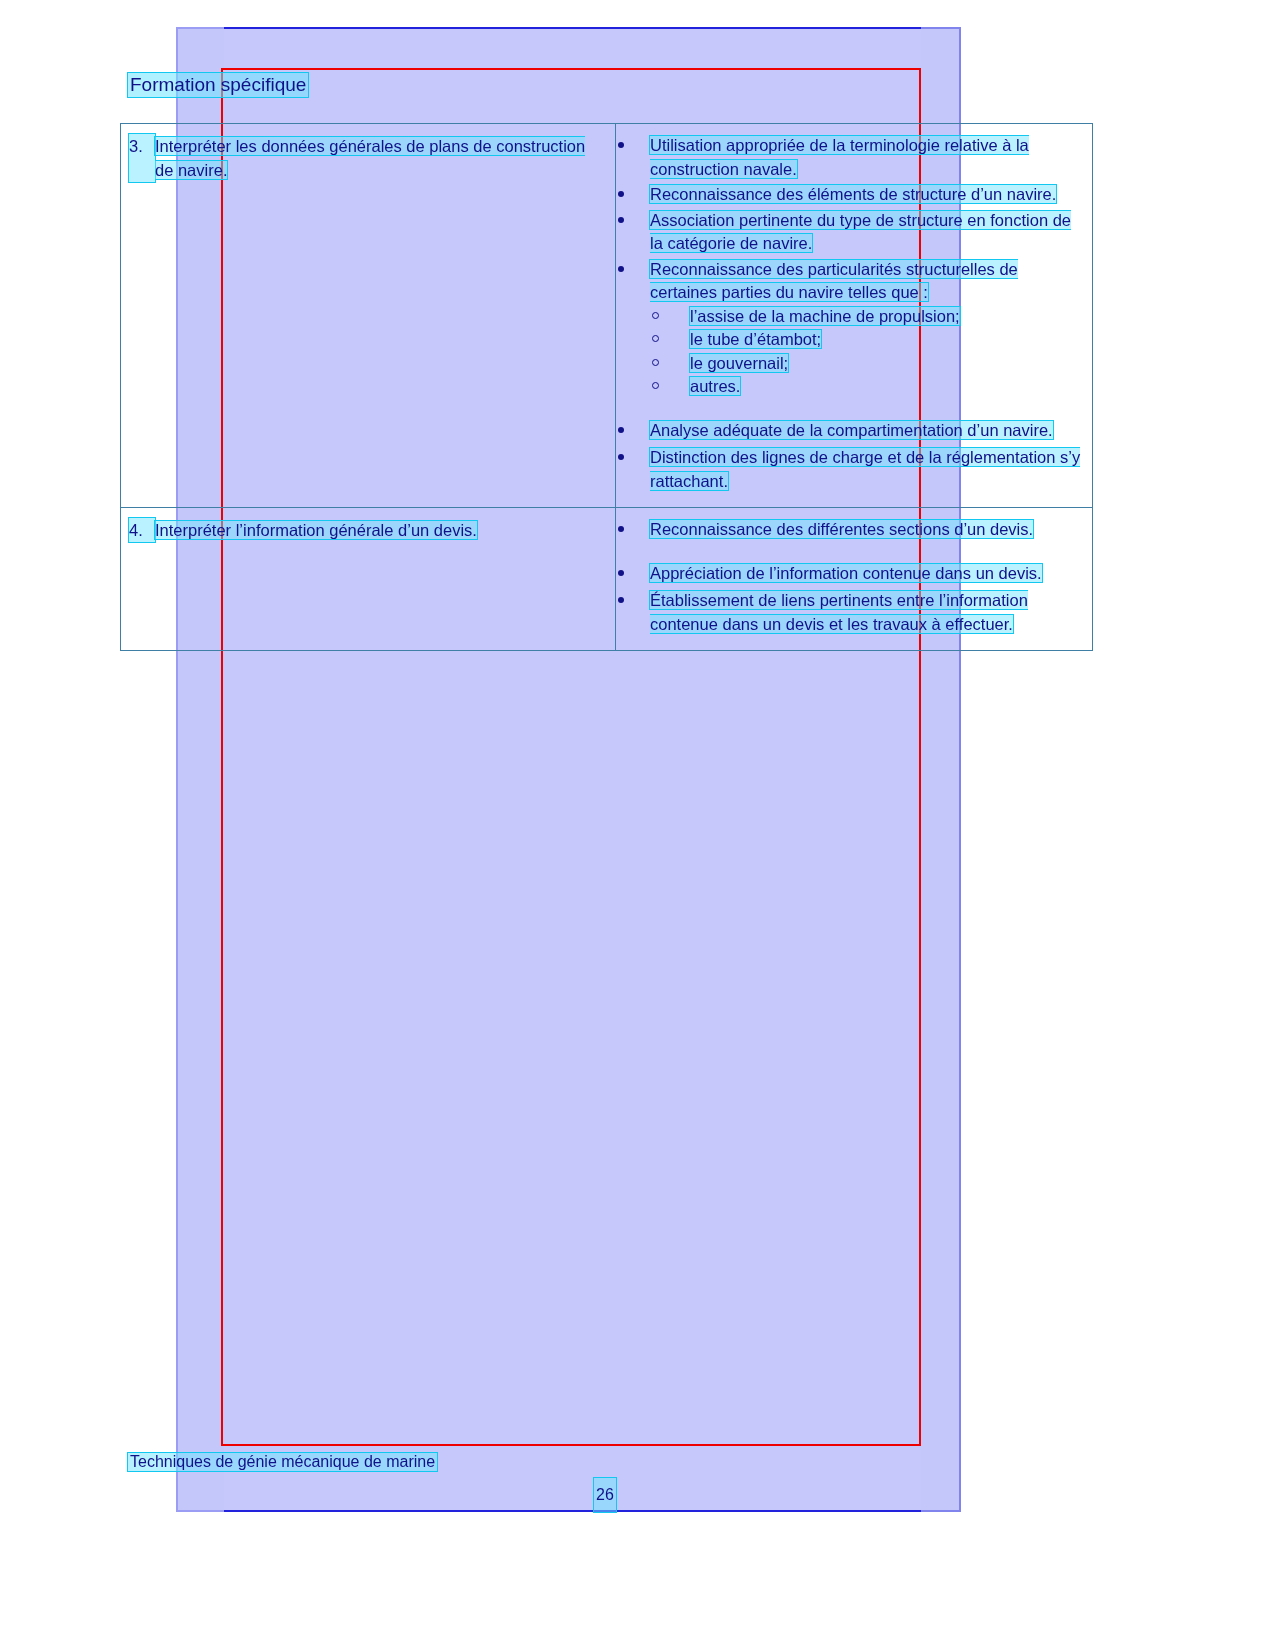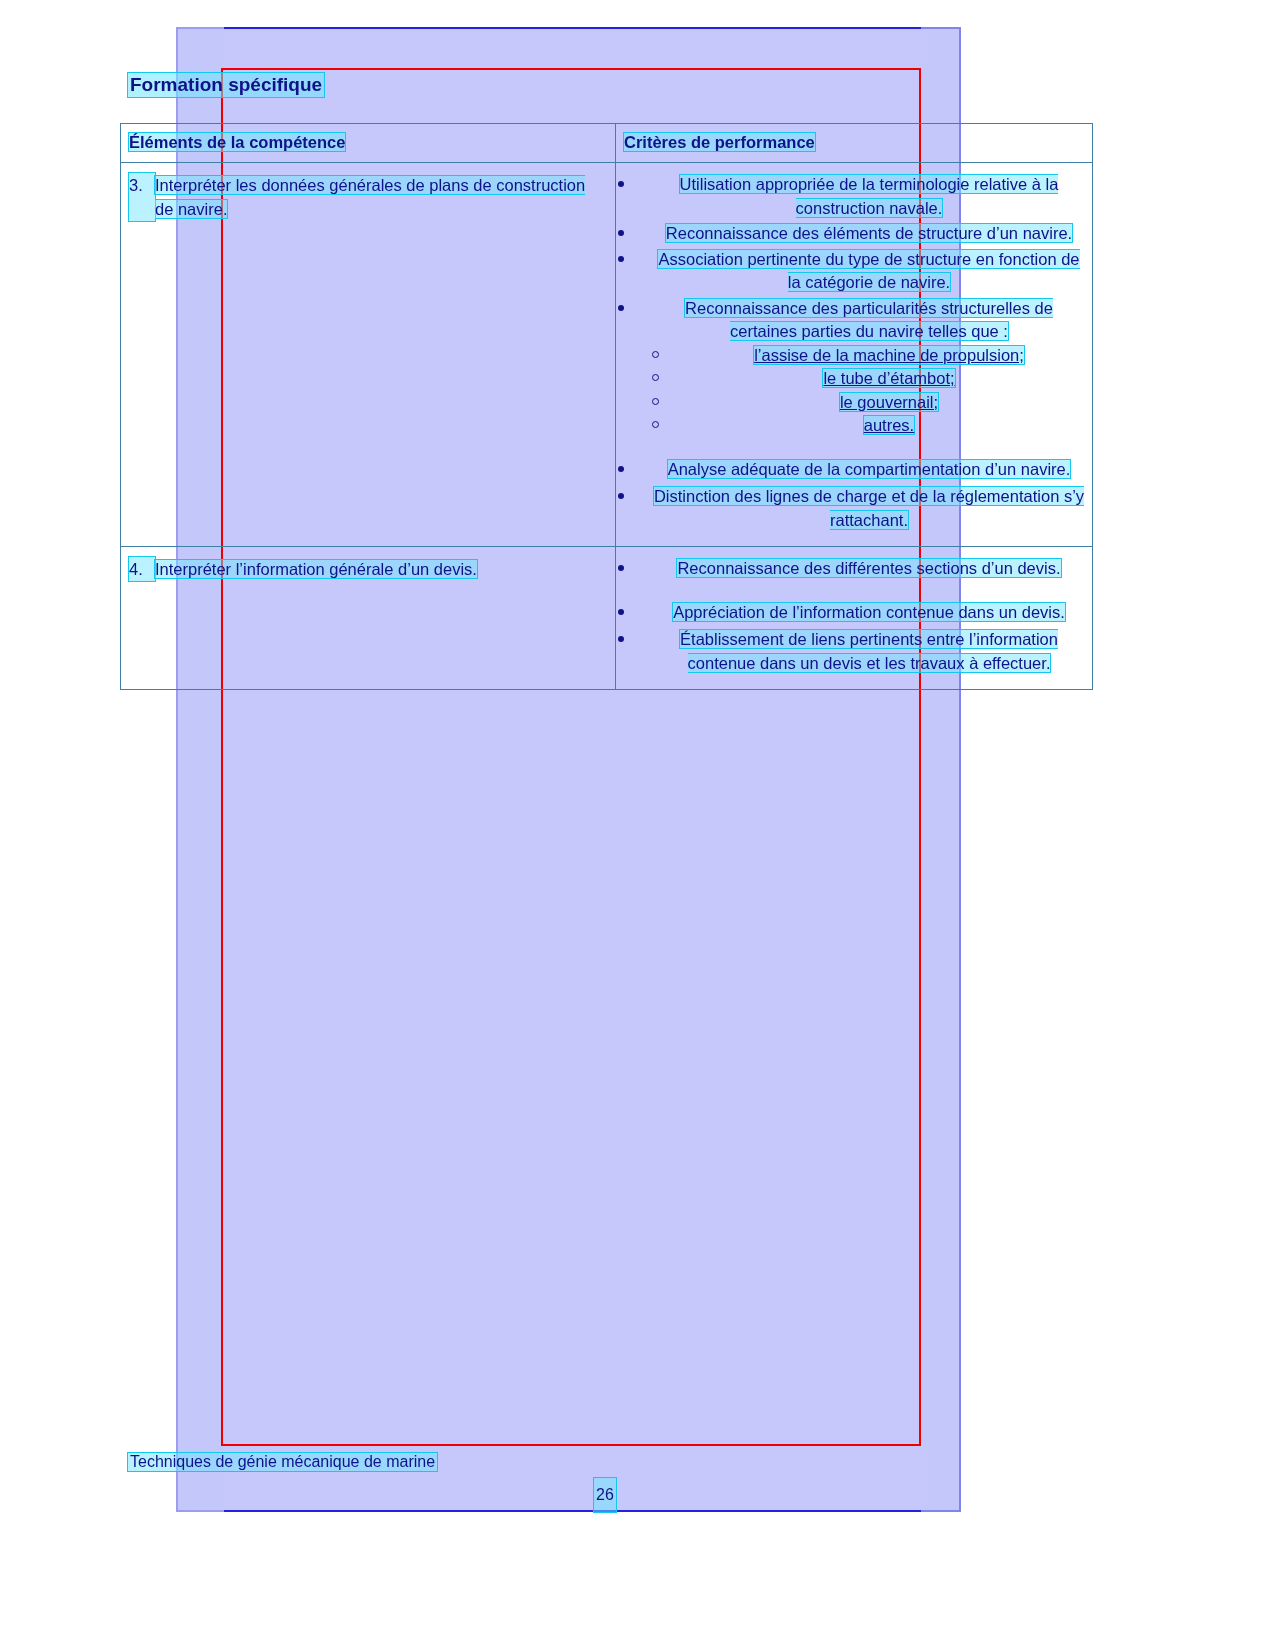--- a/index.html
+++ b/index.html
@@ -69,21 +69,20 @@
   .doc-heading {
     position: absolute;
     left: 128px;
     top: 73px;
     font-size: 19px;
     color: #111188;
     background: rgba(110,230,255,0.55);
     box-shadow: 0 0 0 1px #13c8f0;
     padding: 1px 2px;
     white-space: nowrap;
-    font-weight: bold;
   }
 
   table.skills {
     position: absolute;
     left: 120px;
     top: 123px;
     width: 972px;
     border-collapse: collapse;
     table-layout: fixed;
   }
@@ -120,21 +119,20 @@
     color: #111188;
     line-height: 24px;
   }
   .elem-num { white-space: nowrap; }
   .elem-text { }
 
   ul.crit {
     list-style: none;
     margin: 0;
     padding: 0;
-    text-align: center;
   }
   ul.crit > li {
     position: relative;
     padding-left: 34px;
     margin: 0 0 2px 0;
     font-size: 16.5px;
     line-height: 23.5px;
     color: #111188;
   }
   ul.crit > li > .bullet {
@@ -143,21 +141,20 @@
     top: 8px;
     width: 6px;
     height: 6px;
     background: #111188;
     border-radius: 50%;
   }
   ul.sub {
     list-style: none;
     margin: 0;
     padding: 0;
-    text-decoration: underline;
   }
   ul.sub > li {
     position: relative;
     padding-left: 40px;
     font-size: 16.5px;
     line-height: 23.5px;
     color: #111188;
   }
   ul.sub > li > .subbullet {
     position: absolute;
@@ -208,28 +205,20 @@
 <div class="content">
 
   <div class="doc-heading">Formation spécifique</div>
 
   <table class="skills">
     <colgroup>
       <col class="col-left">
       <col class="col-right">
     </colgroup>
     <tbody>
-        <tr class="hdr-row">
-      <td>
-        <div class="hdr-cell-inner"><span class="hl">Éléments de la compétence</span></div>
-      </td>
-      <td>
-        <div class="hdr-cell-inner"><span class="hl">Critères de performance</span></div>
-      </td>
-    </tr>
 
     <tr>
       <td class="elem-cell">
         <div class="elem-line">
           <div class="elem-num hlspan">3.</div>
           <div class="elem-text"><span class="hlspan">Interpréter les données générales de plans de construction de navire.</span></div>
         </div>
       </td>
       <td class="crit-cell">
         <ul class="crit">

